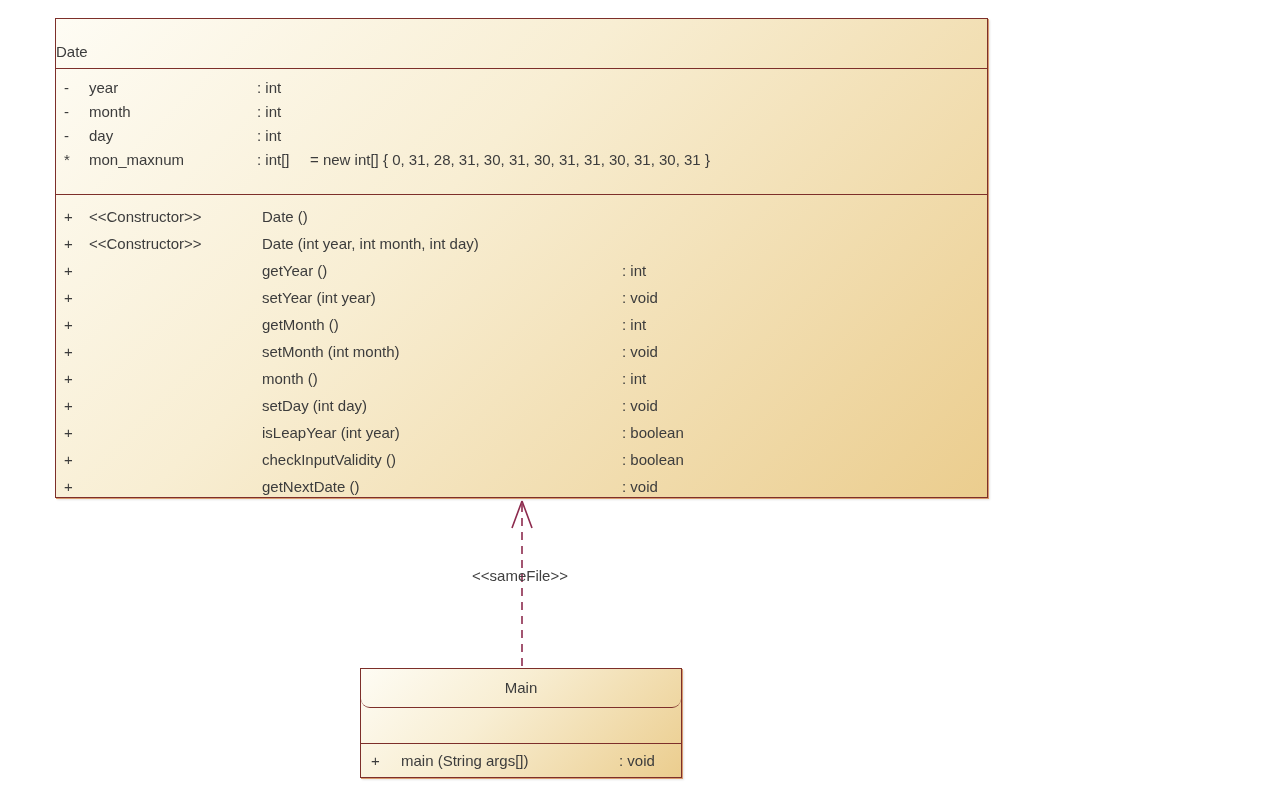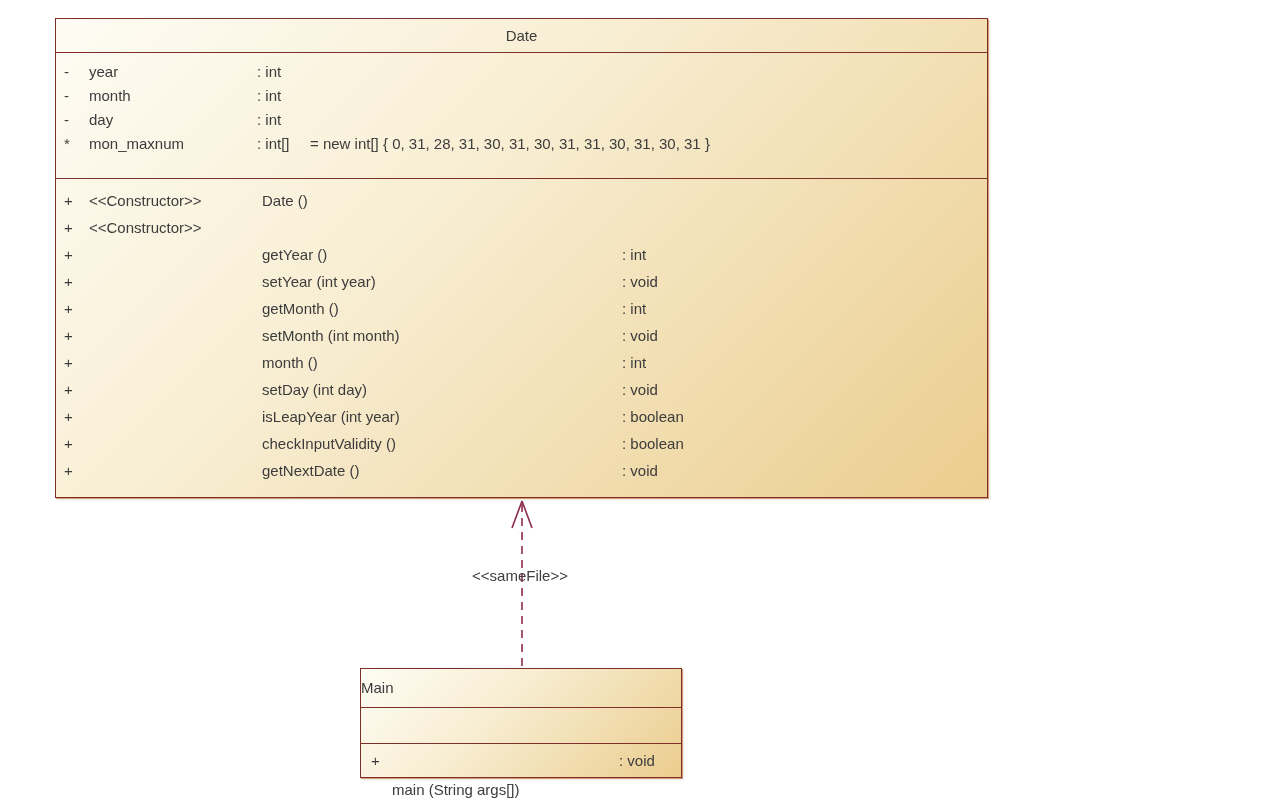--- a/index.html
+++ b/index.html
@@ -20,26 +20,27 @@
   .uml-class {
     position: absolute;
     border: 1px solid #7d2f2a;
     background: linear-gradient(135deg, #fefcf4 0%, #f8eed3 40%, #ebcd8e 100%);
     box-shadow: 1px 1px 0 #d89b6e, 2px 2px 2px rgba(0,0,0,0.10);
     color: #3c3c3c;
     font-size: 15px;
     box-sizing: border-box;
   }
   .class-title {
-    text-align: center;
+    text-align: left;
     height: 33px;
     line-height: 33px;
     border-bottom: 1px solid #7d2f2a;
     white-space: nowrap;
     overflow: hidden;
+    margin-top: 16px;
   }
   .compartment { position: relative; box-sizing: border-box; }
   .attrs-compartment {
     height: 126px;
     border-bottom: 1px solid #7d2f2a;
     padding-top: 7px;
   }
   .methods-compartment { padding-top: 8px; }
   .row { position: relative; height: 24px; line-height: 24px; }
   .m-row { position: relative; height: 27px; line-height: 27px; }
@@ -47,31 +48,33 @@
   
   .c-vis   { left: 8px; }
   .c-name  { left: 33px; }
   .c-type  { left: 201px; }
   .c-val   { left: 254px; }
   .c-stereo{ left: 33px; }
   .c-sig   { left: 206px; }
   .c-ret   { left: 566px; }
   
   .main-title {
+    text-align: center;
     height: 38px;
     line-height: 38px;
     border-bottom: 1px solid #7d2f2a;
+    border-radius: 9px;
   }
   .main-attrs {
     height: 35px;
     border-bottom: 1px solid #7d2f2a;
   }
   .main-method-row { position: relative; height: 34px; line-height: 34px; }
   .mc-vis { left: 10px; }
-  .mc-sig { left: 31px; margin-top: 29px; }
+  .mc-sig { left: 40px; }
   .mc-ret { left: 258px; }
   
   .connector-svg { position: absolute; left: 440px; top: 498px; width: 170px; height: 170px; }
   .relation-label {
     position: absolute;
     left: 430px;
     top: 567px;
     width: 180px;
     text-align: center;
     font-size: 15px;
@@ -117,20 +120,21 @@
     <div class="compartment methods-compartment">
       <div class="m-row">
         <span class="cell c-vis">+</span>
         <span class="cell c-stereo">&lt;&lt;Constructor&gt;&gt;</span>
         <span class="cell c-sig">Date ()</span>
         <span class="cell c-ret"></span>
       </div>
       <div class="m-row">
         <span class="cell c-vis">+</span>
         <span class="cell c-stereo">&lt;&lt;Constructor&gt;&gt;</span>
+        <span class="cell c-sig">Date (int year, int month, int day)</span>
         <span class="cell c-ret"></span>
       </div>
       <div class="m-row">
         <span class="cell c-vis">+</span>
         <span class="cell c-stereo"></span>
         <span class="cell c-sig">getYear ()</span>
         <span class="cell c-ret">: int</span>
       </div>
       <div class="m-row">
         <span class="cell c-vis">+</span>

